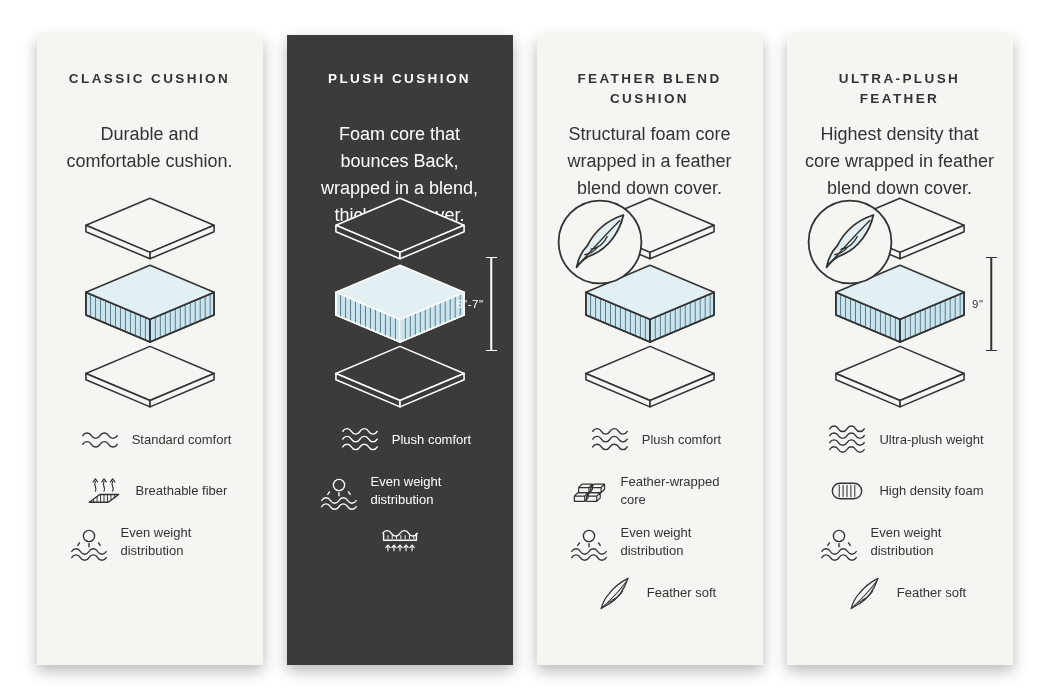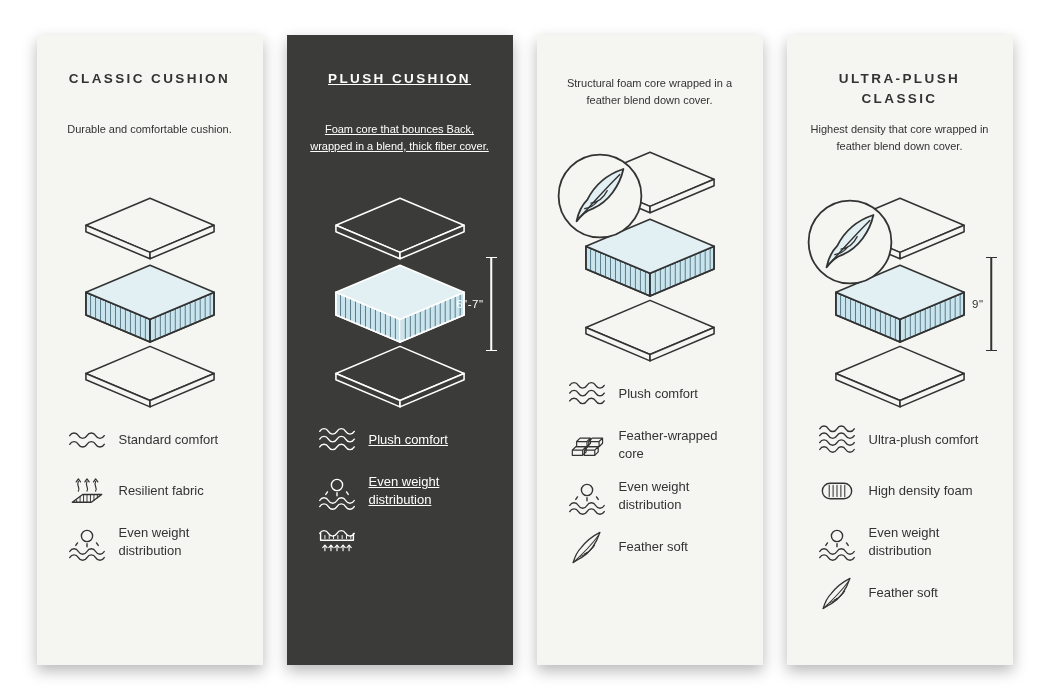--- a/index.html
+++ b/index.html
@@ -15,36 +15,35 @@
     width:226px; height:630px;
     background: var(--card-bg, #f5f5f2);
     color: var(--ink, #333);
     --cover-fill: var(--card-bg, #f5f5f2);
     box-shadow: 0 6px 14px rgba(0,0,0,.28);
     padding:34px 18px 16px;
   }
   .card.dark {
     background: var(--card-dark, #3b3b3a);
     color:#fff;
-    text-decoration:underline;
     --cover-fill: var(--card-dark, #3b3b3a);
   }
   .card-title { font-size:13.5px; font-weight:bold; letter-spacing:2.4px; text-align:center; line-height:1.5; height:46px; }
-  .card-desc  { font-size:11px; line-height:1.5; text-align:center; height:62px; margin-top:6px; }
+  .card-desc  { font-size:18px; line-height:1.5; text-align:center; height:62px; margin-top:6px; }
   .illus { position:relative; height:236px; display:flex; align-items:center; justify-content:center; }
   .mattress { width:164px; height:215px; }
   .badge { position:absolute; left:0; top:14px; width:90px; height:90px; }
   .ruler {
     position:absolute; right:-2px; top:74px; height:94px; width:11px;
     border-top:1.5px solid currentColor; border-bottom:1.5px solid currentColor;
   }
   .ruler::before { content:""; position:absolute; left:50%; top:0; bottom:0; width:1.5px; background:currentColor; transform:translateX(-50%); }
   .ruler-label { position:absolute; right:13px; top:50%; transform:translateY(-50%); font-size:11.5px; white-space:nowrap; letter-spacing:.5px; }
   .features { padding-left:12px; margin-top:2px; }
-  .feature { display:flex; align-items:center; min-height:33px; margin-bottom:13px; }
+  .feature { display:flex; align-items:center; min-height:33px; margin-bottom:13px;justify-content:center; }
   .ficon { flex:0 0 40px; margin-right:12px; display:flex; justify-content:center; align-items:center; }
   .ficon svg { width:38px; height:38px; overflow:visible; }
   .flabel { font-size:13px; line-height:1.35; max-width:122px; }
   .defs-svg { position:absolute; width:0; height:0; }
 </style>
 </head>
 <body>
 
 <svg class="defs-svg" aria-hidden="true">
   <defs>
@@ -208,21 +207,21 @@
             </svg>
           </span>
         <span class="flabel">Standard comfort</span>
       </div>
       <div class="feature">
         <span class="ficon">
             <svg viewBox="0 0 44 44">
               <use href="#i-breathable" width="44" height="44"></use>
             </svg>
           </span>
-        <span class="flabel">Resilient fabric</span>
+        <span class="flabel">Breathable fiber</span>
       </div>
       <div class="feature">
         <span class="ficon">
             <svg viewBox="0 0 44 44">
               <use href="#i-weight" width="44" height="44"></use>
             </svg>
           </span>
         <span class="flabel">Even weight distribution</span>
       </div>
     </div>
@@ -260,20 +259,21 @@
         <span class="ficon">
             <svg viewBox="0 0 44 44">
               <use href="#i-resilient" width="44" height="44"></use>
             </svg>
           </span>
       </div>
     </div>
   </section>
 
   <section class="card">
+    <h2 class="card-title">FEATHER BLEND CUSHION</h2>
     <p class="card-desc">Structural foam core wrapped in a feather blend down cover.</p>
     <div class="illus">
       <svg class="mattress" viewBox="0 0 230 302">
           <use href="#i-mattress" width="230" height="302"></use>
         </svg>
       <svg class="badge" viewBox="0 0 100 100">
           <use href="#i-feather-badge" width="100" height="100"></use>
         </svg>
     </div>
     <div class="features">
@@ -306,41 +306,41 @@
             <svg viewBox="0 0 44 44">
               <use href="#i-feather" width="44" height="44"></use>
             </svg>
           </span>
         <span class="flabel">Feather soft</span>
       </div>
     </div>
   </section>
 
   <section class="card">
-    <h2 class="card-title">ULTRA-PLUSH CLASSIC</h2>
+    <h2 class="card-title">ULTRA-PLUSH FEATHER</h2>
     <p class="card-desc">Highest density that core wrapped in feather blend down cover.</p>
     <div class="illus">
       <svg class="mattress" viewBox="0 0 230 302">
           <use href="#i-mattress" width="230" height="302"></use>
         </svg>
       <svg class="badge" viewBox="0 0 100 100">
           <use href="#i-feather-badge" width="100" height="100"></use>
         </svg>
       <div class="ruler">
         <span class="ruler-label">9"</span>
       </div>
     </div>
     <div class="features">
       <div class="feature">
         <span class="ficon">
             <svg viewBox="0 0 44 44">
               <use href="#i-waves-4" width="44" height="44"></use>
             </svg>
           </span>
-        <span class="flabel">Ultra-plush comfort</span>
+        <span class="flabel">Ultra-plush weight</span>
       </div>
       <div class="feature">
         <span class="ficon">
             <svg viewBox="0 0 44 44">
               <use href="#i-density" width="44" height="44"></use>
             </svg>
           </span>
         <span class="flabel">High density foam</span>
       </div>
       <div class="feature">

